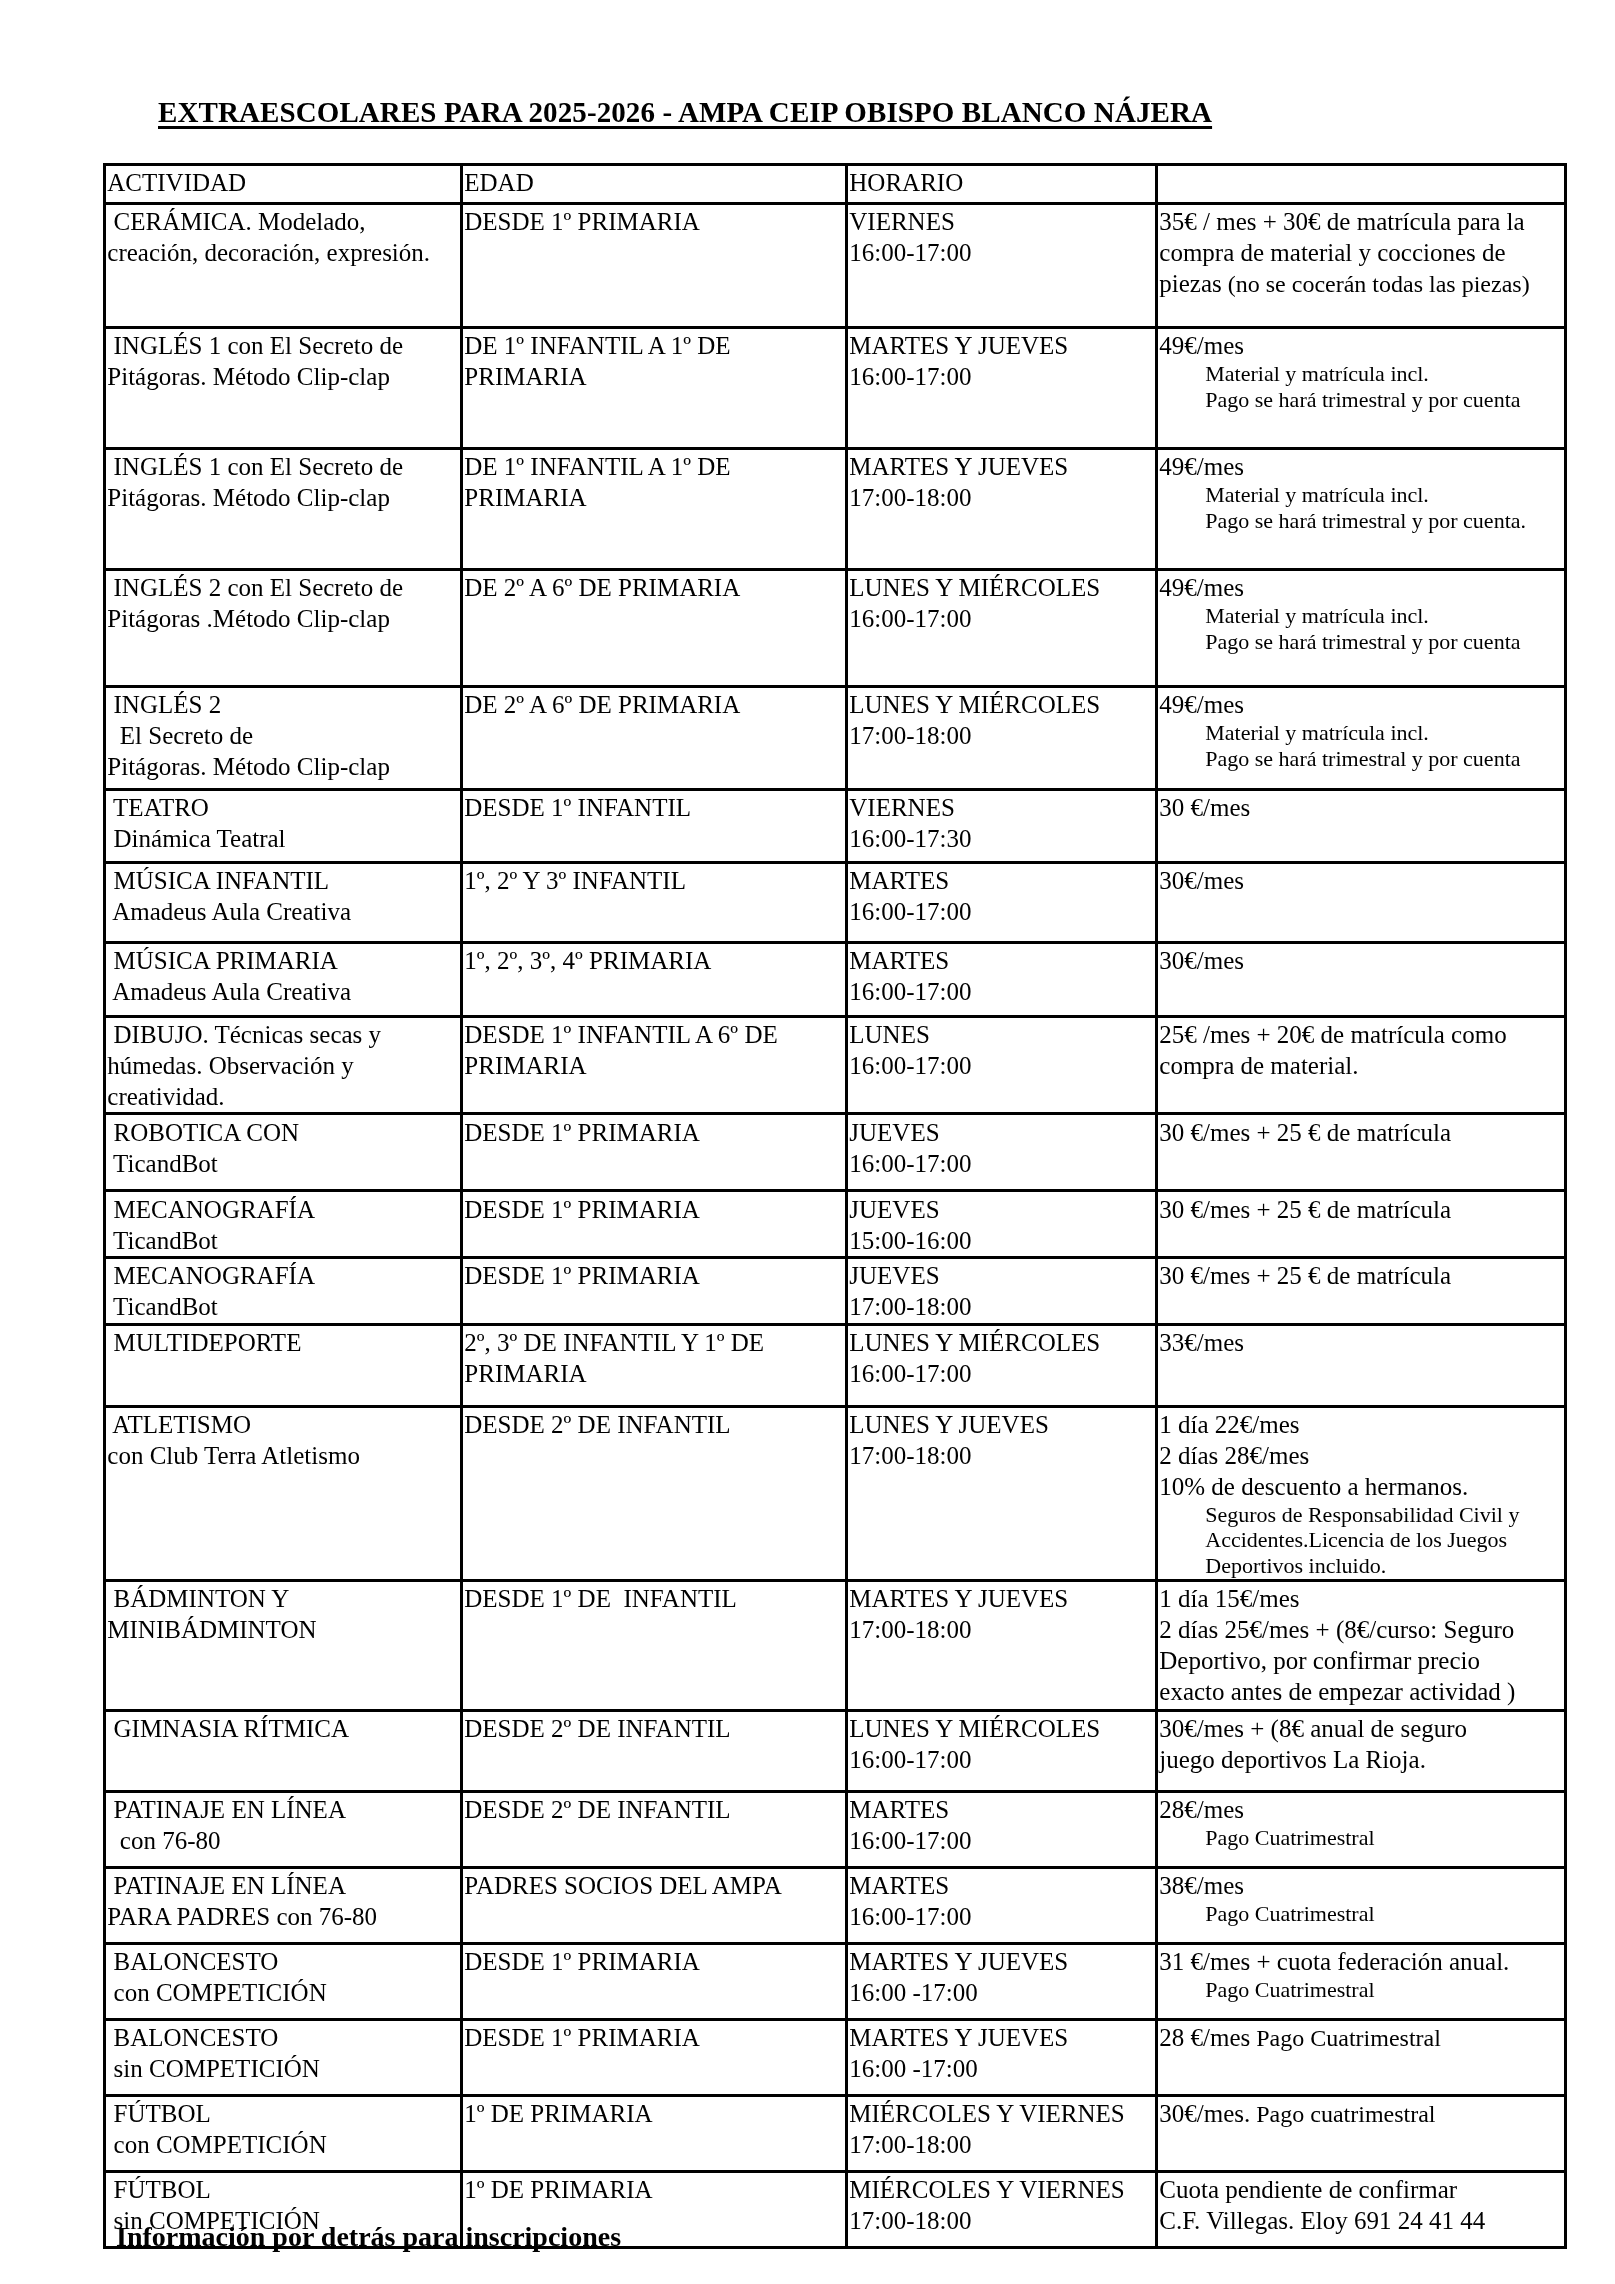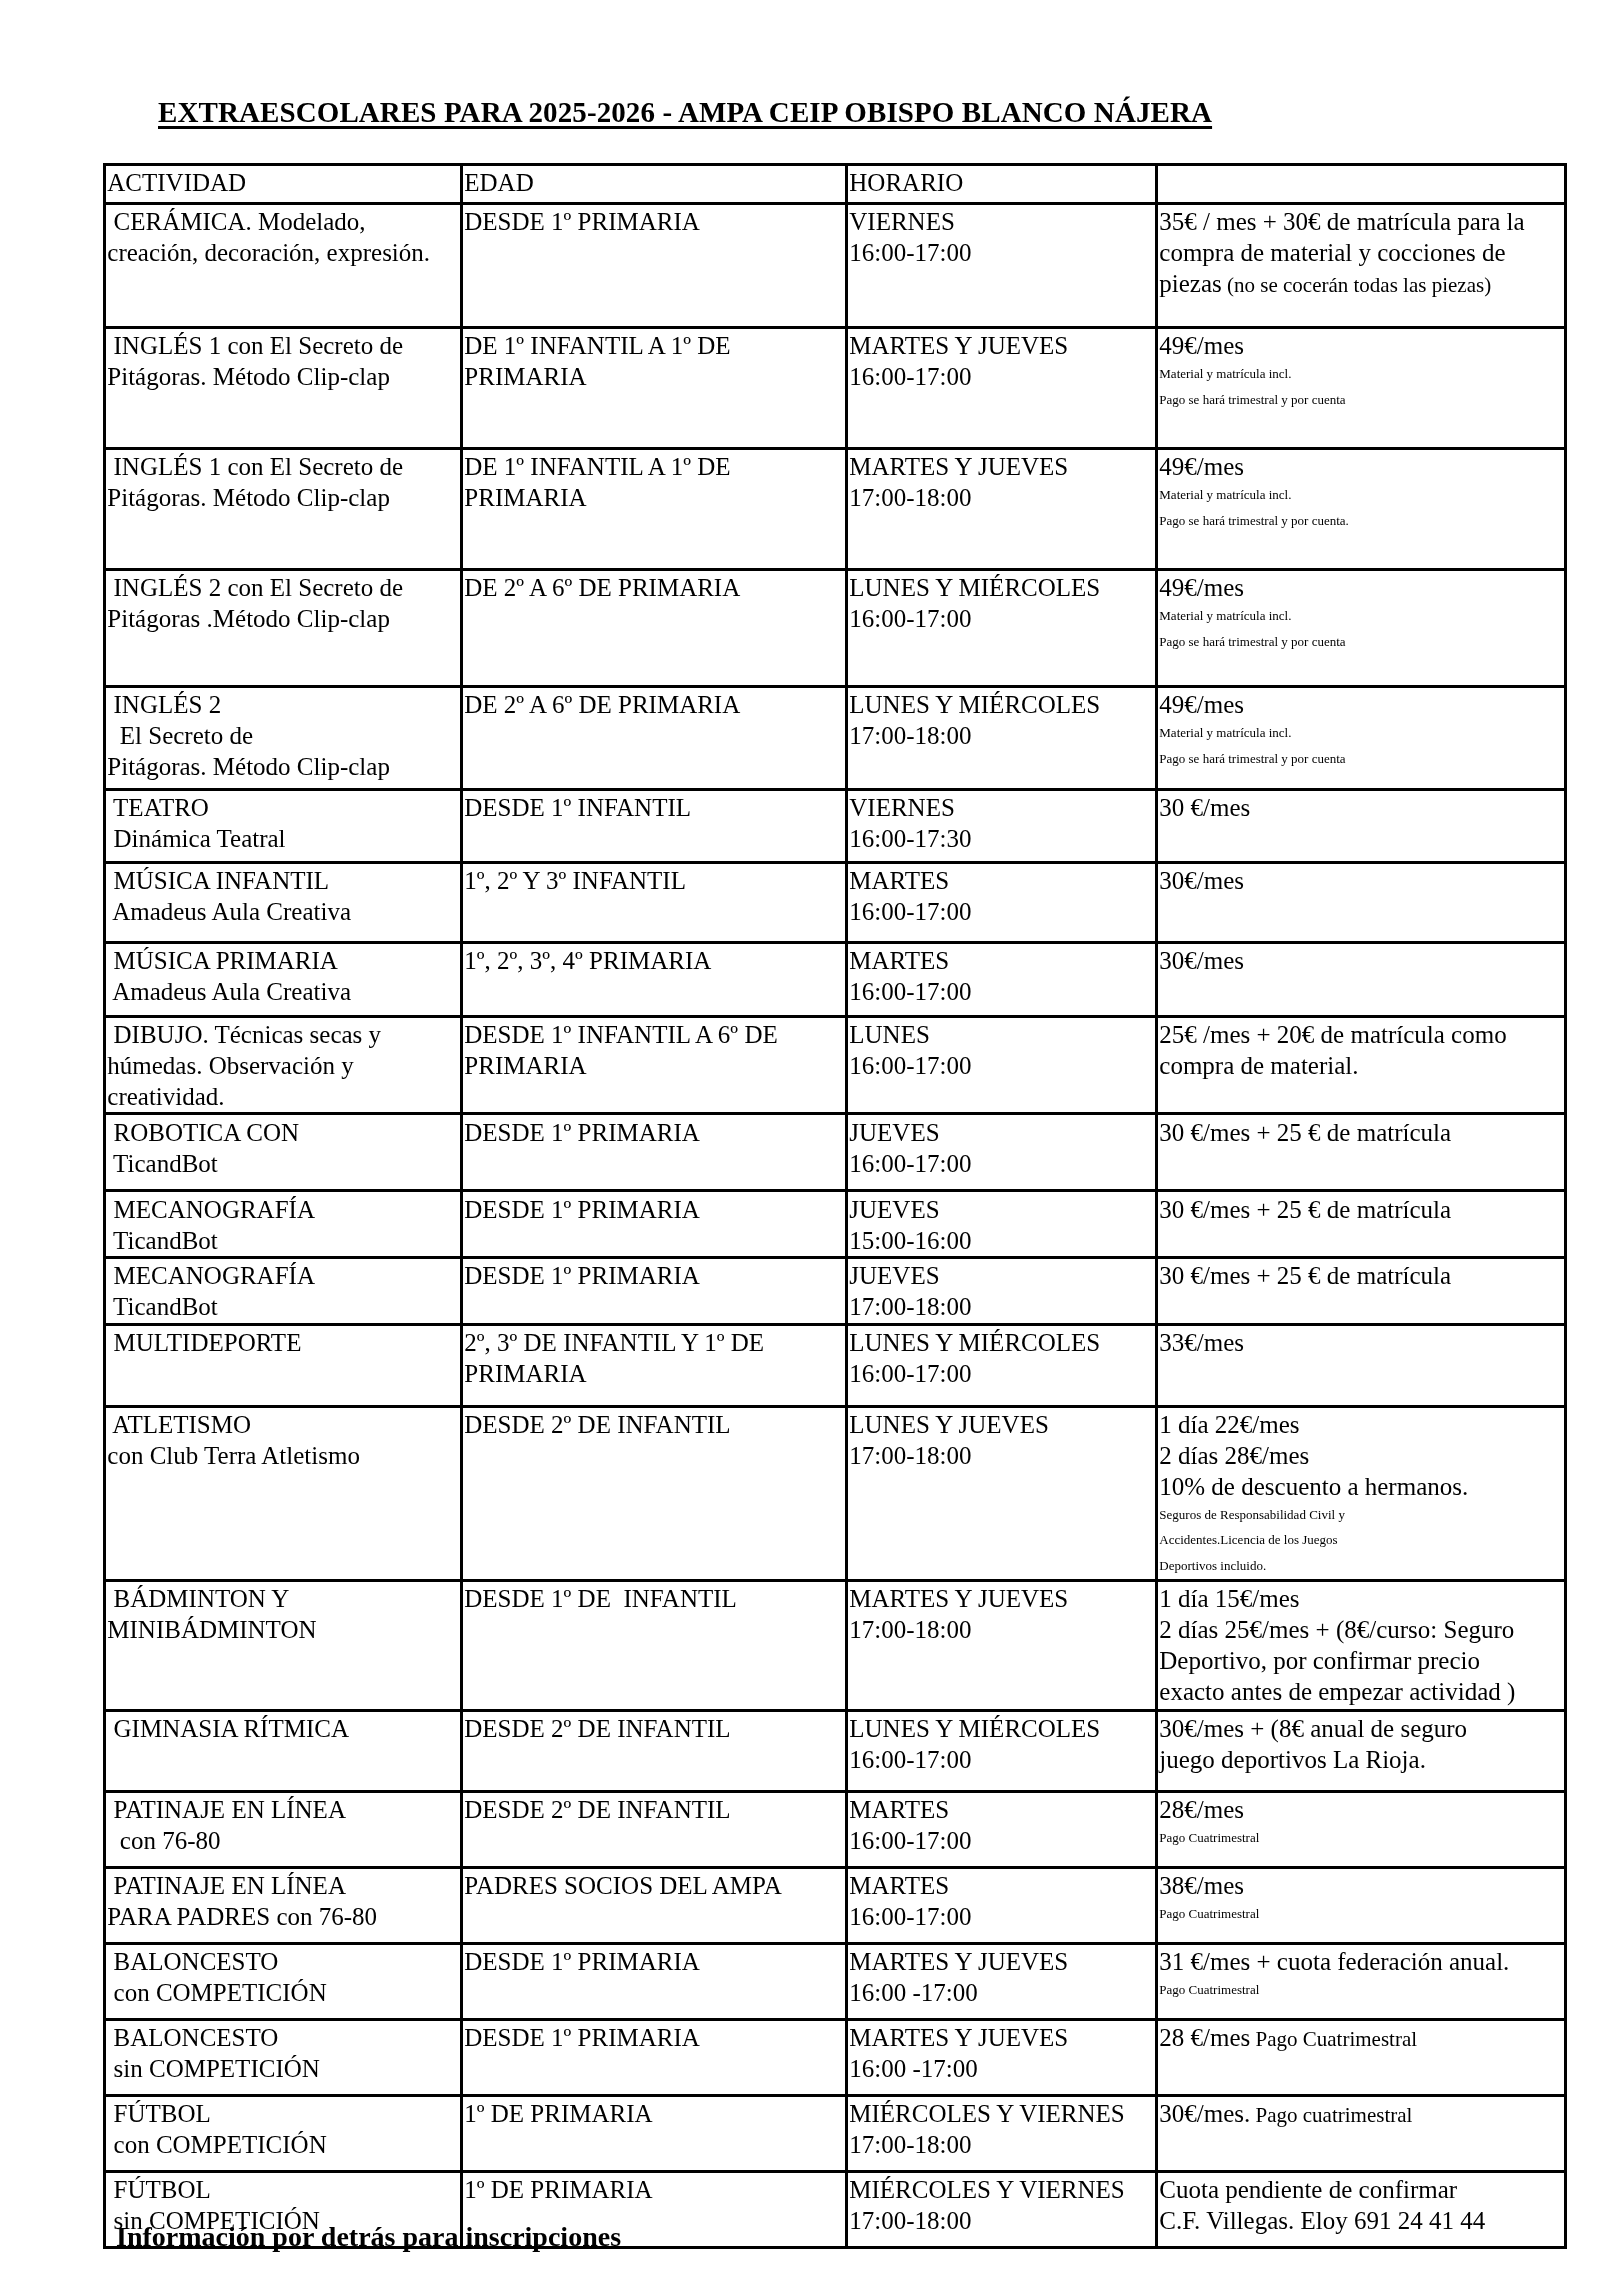--- a/index.html
+++ b/index.html
@@ -16,22 +16,22 @@
   table.grid {
     position: absolute; left: 103px; top: 163px; width: 1460px;
     border-collapse: collapse; table-layout: fixed;
   }
   table.grid td {
     border: 3.3px solid #000; vertical-align: top; padding: 1.3px 1.3px 0 1.3px;
     font-size: 25px; line-height: 31px; overflow: hidden;
   }
   col.c1 { width: 357px; } col.c2 { width: 385px; } col.c3 { width: 310px; } col.c4 { width: 409px; }
   .line { display: block; white-space: pre; }
-  .small { font-size: 13px; line-height: 25.4px; display: block; white-space: pre; }
-  .inline-small { font-size: 21px; }
+  .small { font-size: 22px; line-height: 25.4px; display: block; white-space: pre; margin-left: 46px; }
+  .inline-small { font-size: 24px; }
   .footer {
     position: absolute; left: 116px; top: 2221px; font-size: 28px; font-weight: bold; white-space: nowrap;
   }
 </style>
 </head>
 <body>
 
 <div class="title">EXTRAESCOLARES PARA 2025-2026 - AMPA CEIP OBISPO BLANCO NÁJERA</div>
 
 <table class="grid">

